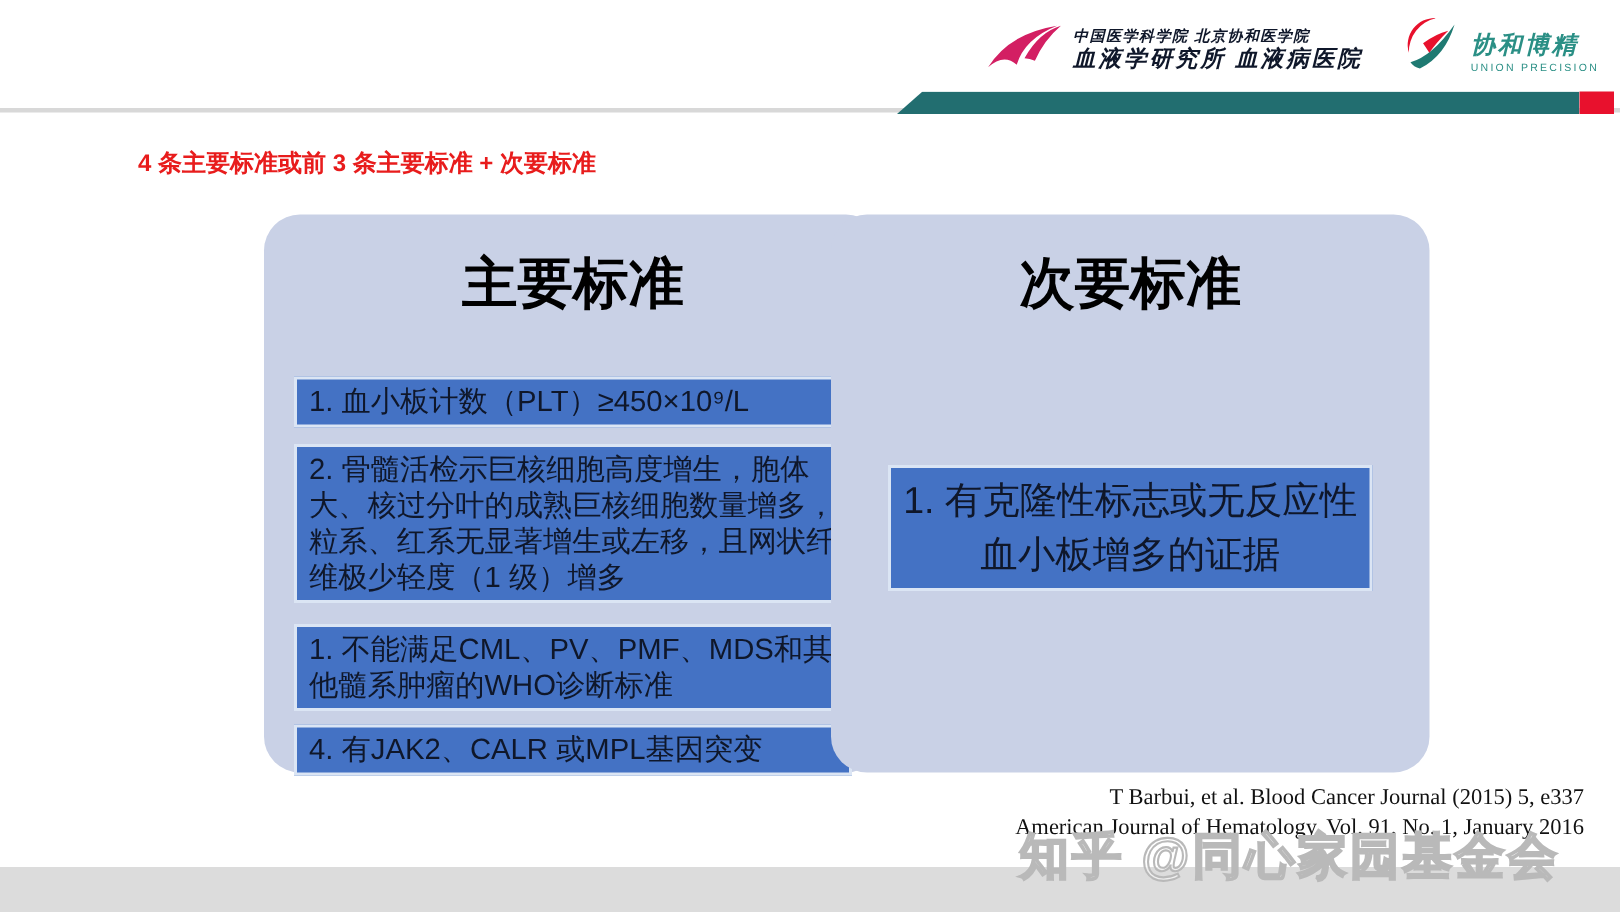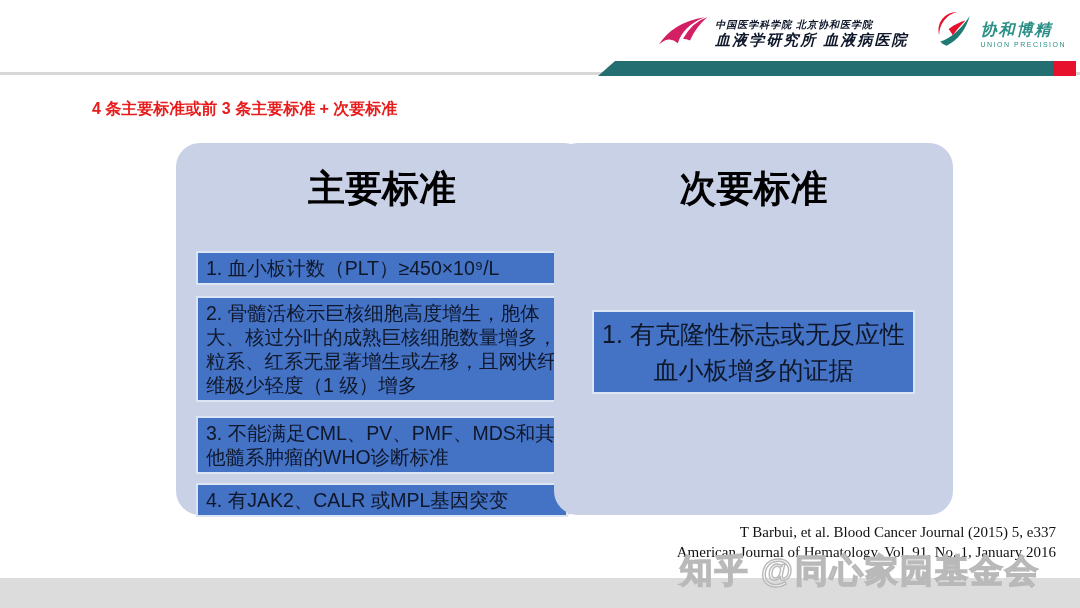--- a/index.html
+++ b/index.html
@@ -134,21 +134,21 @@
   <div class="teal-bar"></div>
   <div class="red-block"></div>
 
   <div class="subtitle">4 条主要标准或前 3 条主要标准 + 次要标准</div>
 
   <div class="panel panel-major">
     <div class="panel-title">主要标准</div>
     <div class="items">
       <div class="item item-0">1. 血小板计数（PLT）≥450×10⁹/L</div>
       <div class="item item-1">2. 骨髓活检示巨核细胞高度增生，胞体大、核过分叶的成熟巨核细胞数量增多，粒系、红系无显著增生或左移，且网状纤维极少轻度（1 级）增多</div>
-      <div class="item item-2">3. 不能满足CML、PV、PMF、MDS和其他髓系肿瘤的WHO诊断标准</div>
+      <div class="item item-2">1. 不能满足CML、PV、PMF、MDS和其他髓系肿瘤的WHO诊断标准</div>
       <div class="item item-3">4. 有JAK2、CALR 或MPL基因突变</div>
     </div>
   </div>
 
   <div class="panel panel-minor">
     <div class="panel-title">次要标准</div>
     <div class="items">
       <div class="item item-0">1. 有克隆性标志或无反应性血小板增多的证据</div>
     </div>
   </div>

